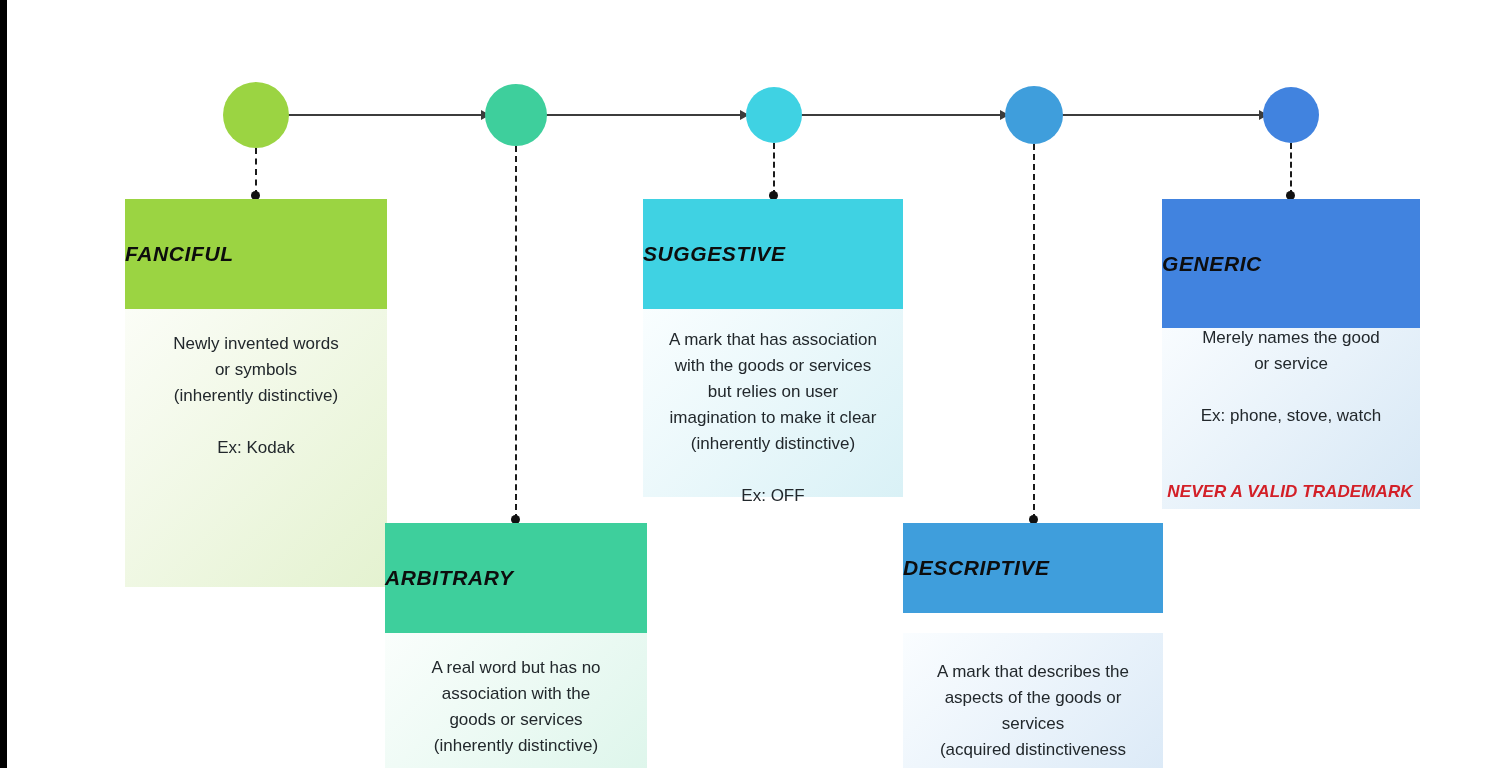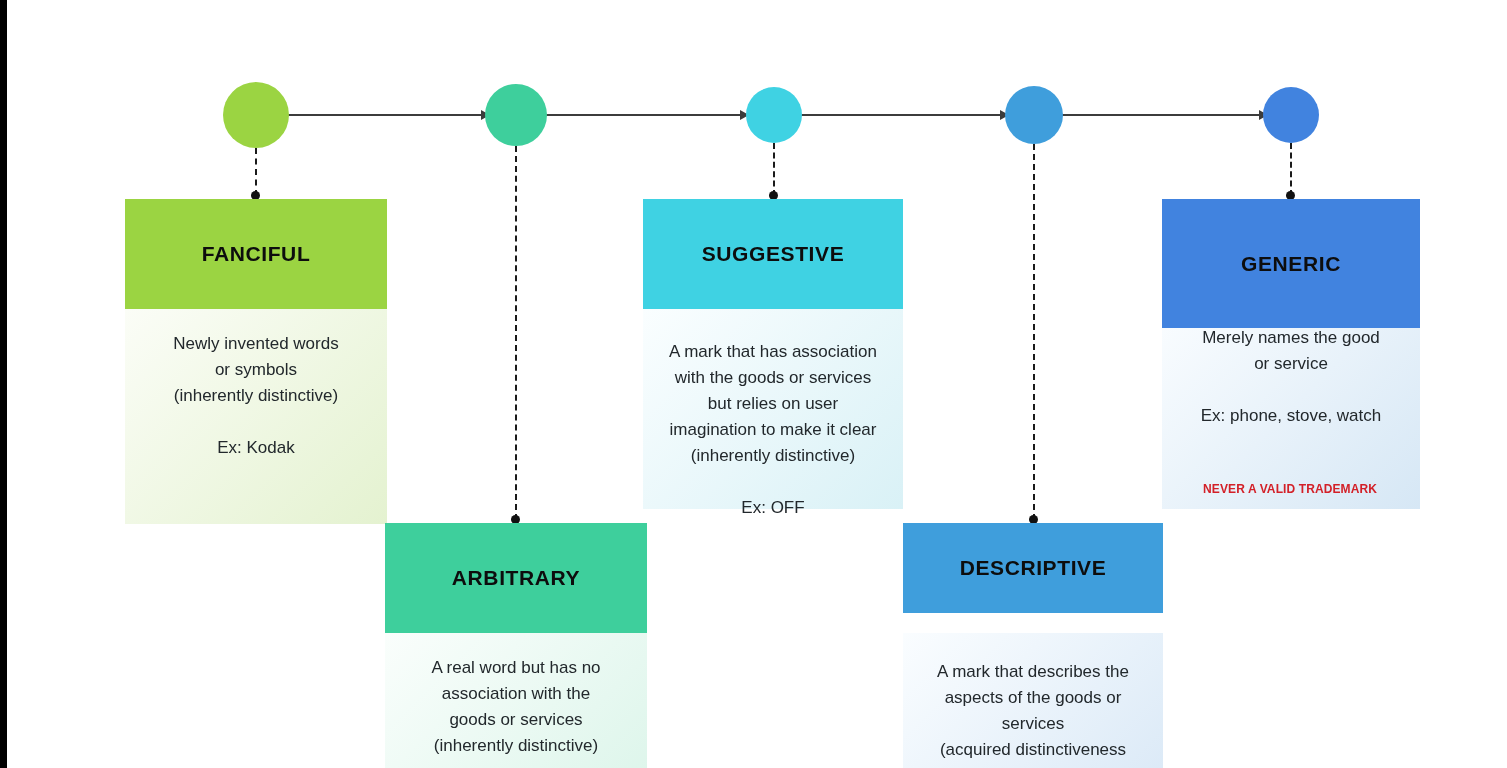--- a/index.html
+++ b/index.html
@@ -60,22 +60,23 @@
     position: absolute;
     overflow: visible;
   }
   .card-header {
     position: absolute;
     left: 0;
     top: 0;
     width: 100%;
     display: flex;
     align-items: center;
-    justify-content: center;
+    justify-content: flex-start;
     box-sizing: border-box;
+    font-style: italic;
   }
   .card-title {
     font-size: 21px;
     font-weight: bold;
     letter-spacing: 0.6px;
     color: #0d0d0d;
     text-align: center;
     font-family: "Liberation Sans", sans-serif;
   }
   .card-body {
@@ -98,24 +99,25 @@
     line-height: 26px;
     color: #22282c;
     margin-top: 26px;
     font-family: "Liberation Sans", sans-serif;
   }
   .card-warning {
     position: absolute;
     left: 50%;
     transform: translateX(-50%);
     white-space: nowrap;
-    font-size: 12px;
+    font-size: 17px;
     font-weight: bold;
     letter-spacing: 0.1px;
     font-family: "Liberation Sans", sans-serif;
+    font-style: italic;
   }
 </style>
 </head>
 <body>
 
 <div id="canvas">
 
   <div>
     <div class="timeline-line" style="left:249px; top:114px; width:236px;"></div>
     <div class="timeline-arrow" style="left:474px; top:110px;"></div>
@@ -145,21 +147,21 @@
   <div class="connector" style="left:766px;  top:143px; height:53px;"></div>
   <div class="connector-dot" style="left:762px; top:191px;"></div>
 
   <div class="connector" style="left:1026px; top:144px; height:376px;"></div>
   <div class="connector-dot" style="left:1022px; top:515px;"></div>
 
   <div class="connector" style="left:1283px; top:143px; height:53px;"></div>
   <div class="connector-dot" style="left:1279px; top:191px;"></div>
 
   <div class="card" style="left:118px; top:199px; width:262px; height:325px;">
-    <div class="card-body" style="top:110px; height:215px; background:linear-gradient(135deg,#fbfdf7 0%,#e4f2d0 100%);">
+    <div class="card-body" style="top:110px; height:278px; background:linear-gradient(135deg,#fbfdf7 0%,#e4f2d0 100%);">
       <div class="card-desc">Newly invented words
 or symbols
 (inherently distinctive)</div>
       <div class="card-example">Ex: Kodak</div>
     </div>
     <div class="card-header" style="height:110px; background:#9BD442;">
       <span class="card-title">FANCIFUL</span>
     </div>
   </div>
 
@@ -169,21 +171,21 @@
 association with the
 goods or services
 (inherently distinctive)</div>
     </div>
     <div class="card-header" style="height:110px; background:#3ECF9C;">
       <span class="card-title">ARBITRARY</span>
     </div>
   </div>
 
   <div class="card" style="left:636px; top:199px; width:260px; height:310px;">
-    <div class="card-body" style="top:110px; height:200px; background:linear-gradient(135deg,#fafeff 0%,#d9f1f6 100%); padding-top:30px;">
+    <div class="card-body" style="top:98px; height:200px; background:linear-gradient(135deg,#fafeff 0%,#d9f1f6 100%); padding-top:30px;">
       <div class="card-desc">A mark that has association
 with the goods or services
 but relies on user
 imagination to make it clear
 (inherently distinctive)</div>
       <div class="card-example">Ex: OFF</div>
     </div>
     <div class="card-header" style="height:110px; background:#3FD2E3;">
       <span class="card-title">SUGGESTIVE</span>
     </div>

